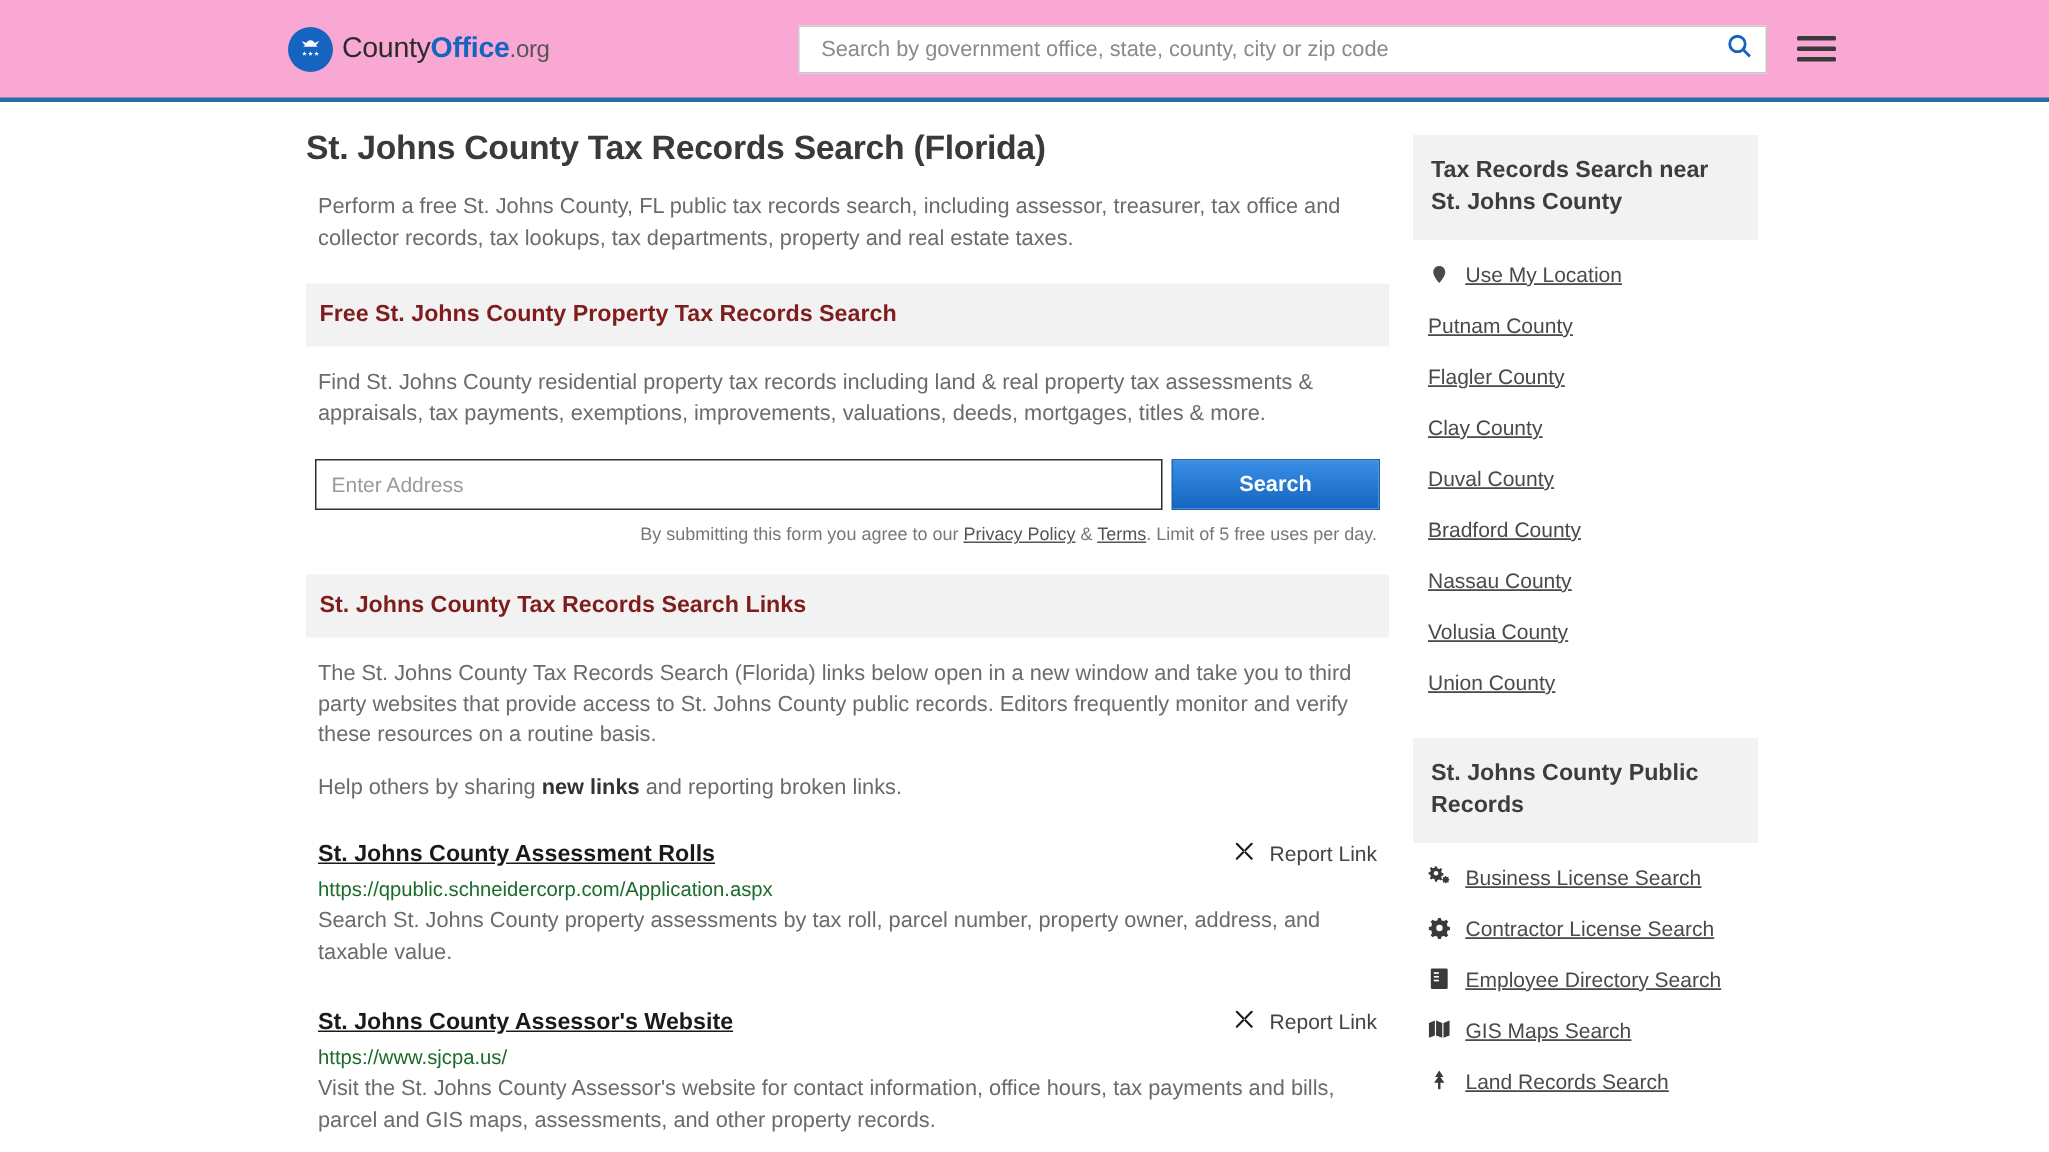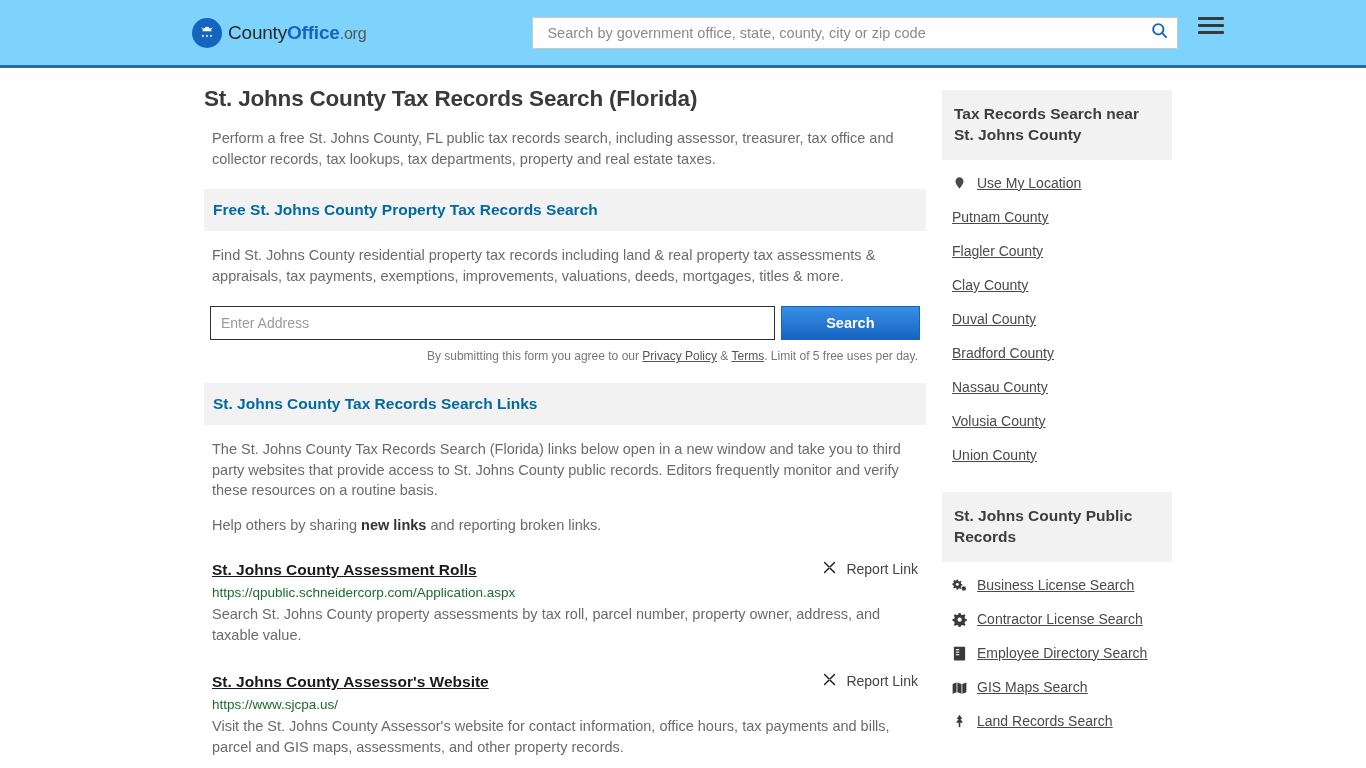--- a/index.html
+++ b/index.html
@@ -8,21 +8,21 @@
     width: 1366px; height: 768px;
     overflow: hidden;
     background: #ffffff;
     font-family: "Liberation Sans", sans-serif;
     color: #333333;
   }
 
   
   .site-header {
     height: 68px;
-    background: #7dd3fc;
+    background: #f9a8d4;
     border-bottom: 3px solid #2a6ca8;
     display: flex;
     align-items: center;
     padding: 0 16px;
   }
   .logo-wrap {
     display: flex;
     align-items: center;
     margin-left: 176px;
     cursor: pointer;
@@ -40,20 +40,21 @@
     font-size: 19px;
     letter-spacing: -0.2px;
     white-space: nowrap;
   }
   .logo-text .c1 { color: #2b2b2b; }
   .logo-text .c2 { color: #1565c0; font-weight: bold; }
   .logo-text .c3 { color: #555; font-size: 16px; }
 
   .header-search-area {
     display: flex;
+    align-items: center;
     margin-left: 166px;
   }
   .search-box {
     width: 646px; height: 32px;
     background: #fff;
     border: 1px solid #c9c9c9;
     display: flex; align-items: center;
     padding: 0 8px 0 12px;
   }
   .search-box input {
@@ -112,21 +113,21 @@
     color: #6b6b6b;
     margin: 0 0 20px 0;
     padding: 0 8px;
   }
 
   .section-head {
     background: #f2f2f2;
     padding: 12px 9px;
     font-size: 15.5px;
     font-weight: bold;
-    color: #0369a1;
+    color: #7f1d1d;
     margin-bottom: 14px;
   }
 
   
   .addr-form {
     display: flex;
     gap: 6px;
     padding: 0 6px;
     margin-top: 16px;
   }
@@ -200,21 +201,21 @@
     background: #f2f2f2;
     padding: 14px 12px;
     font-size: 15.5px;
     font-weight: bold;
     color: #3d3d3d;
     line-height: 1.35;
   }
   .side-list { padding: 6px 0 0 10px; }
   .side-item {
     display: flex;
-    align-items: flex-end;
+    align-items: flex-start;
     gap: 10px;
     padding: 9px 0;
     font-size: 14px;
     text-decoration: underline;
   }
   .side-item a {
     color: #4a4a4a;
     text-decoration: underline;
     cursor: pointer;
   }

